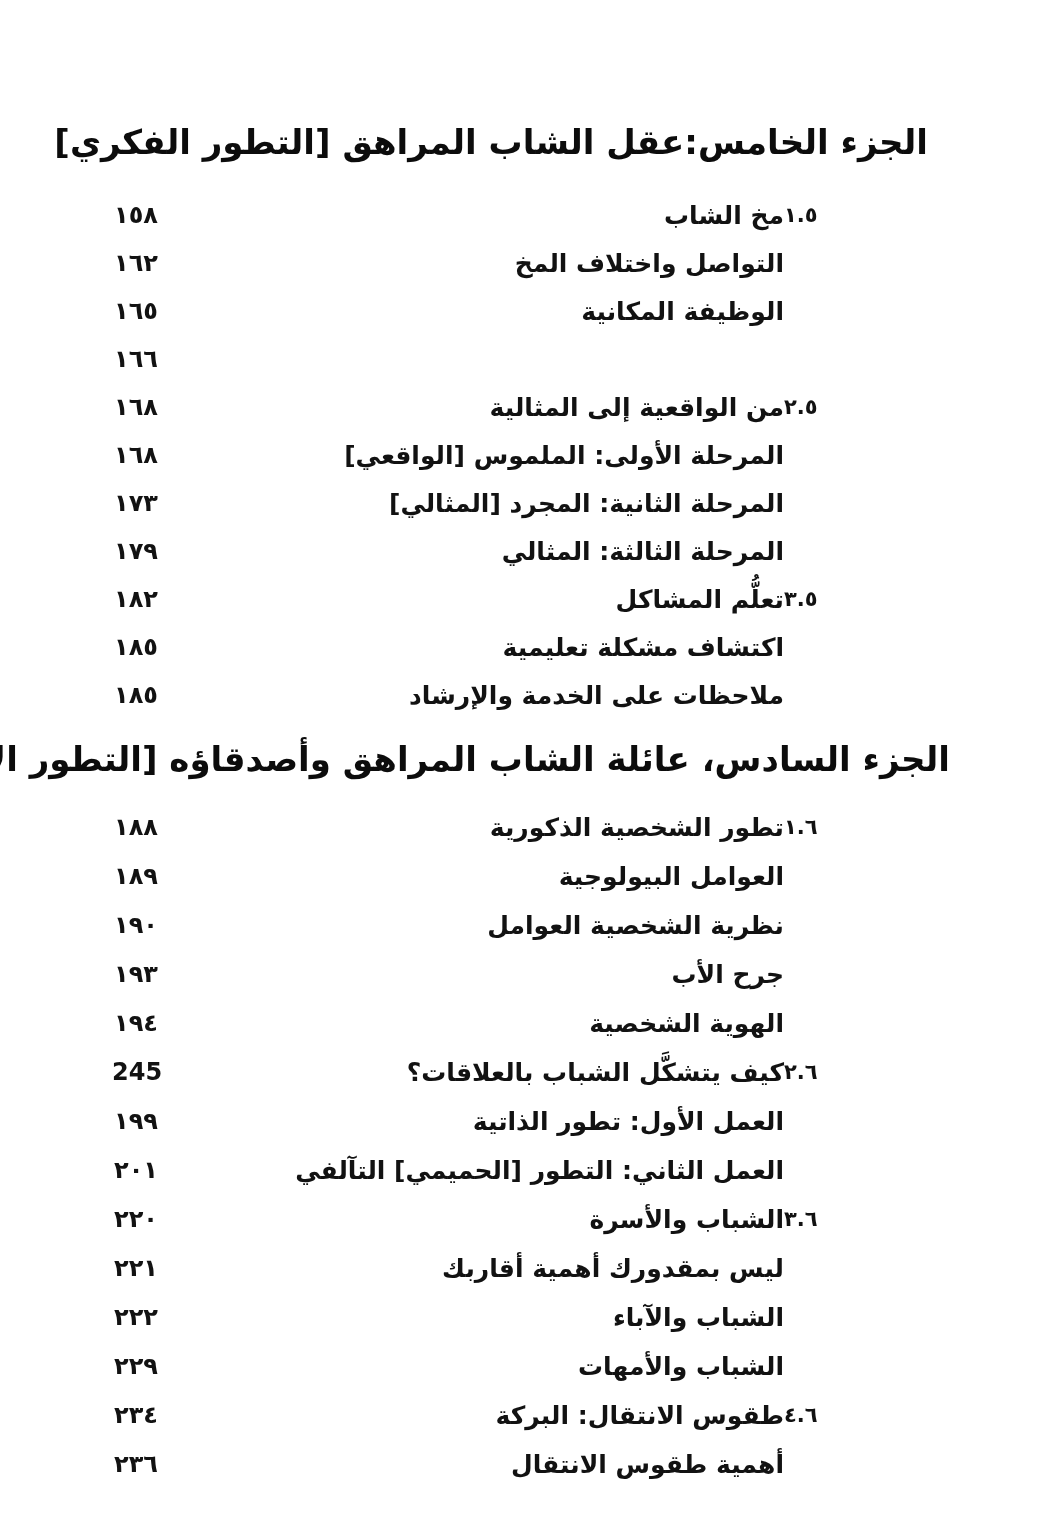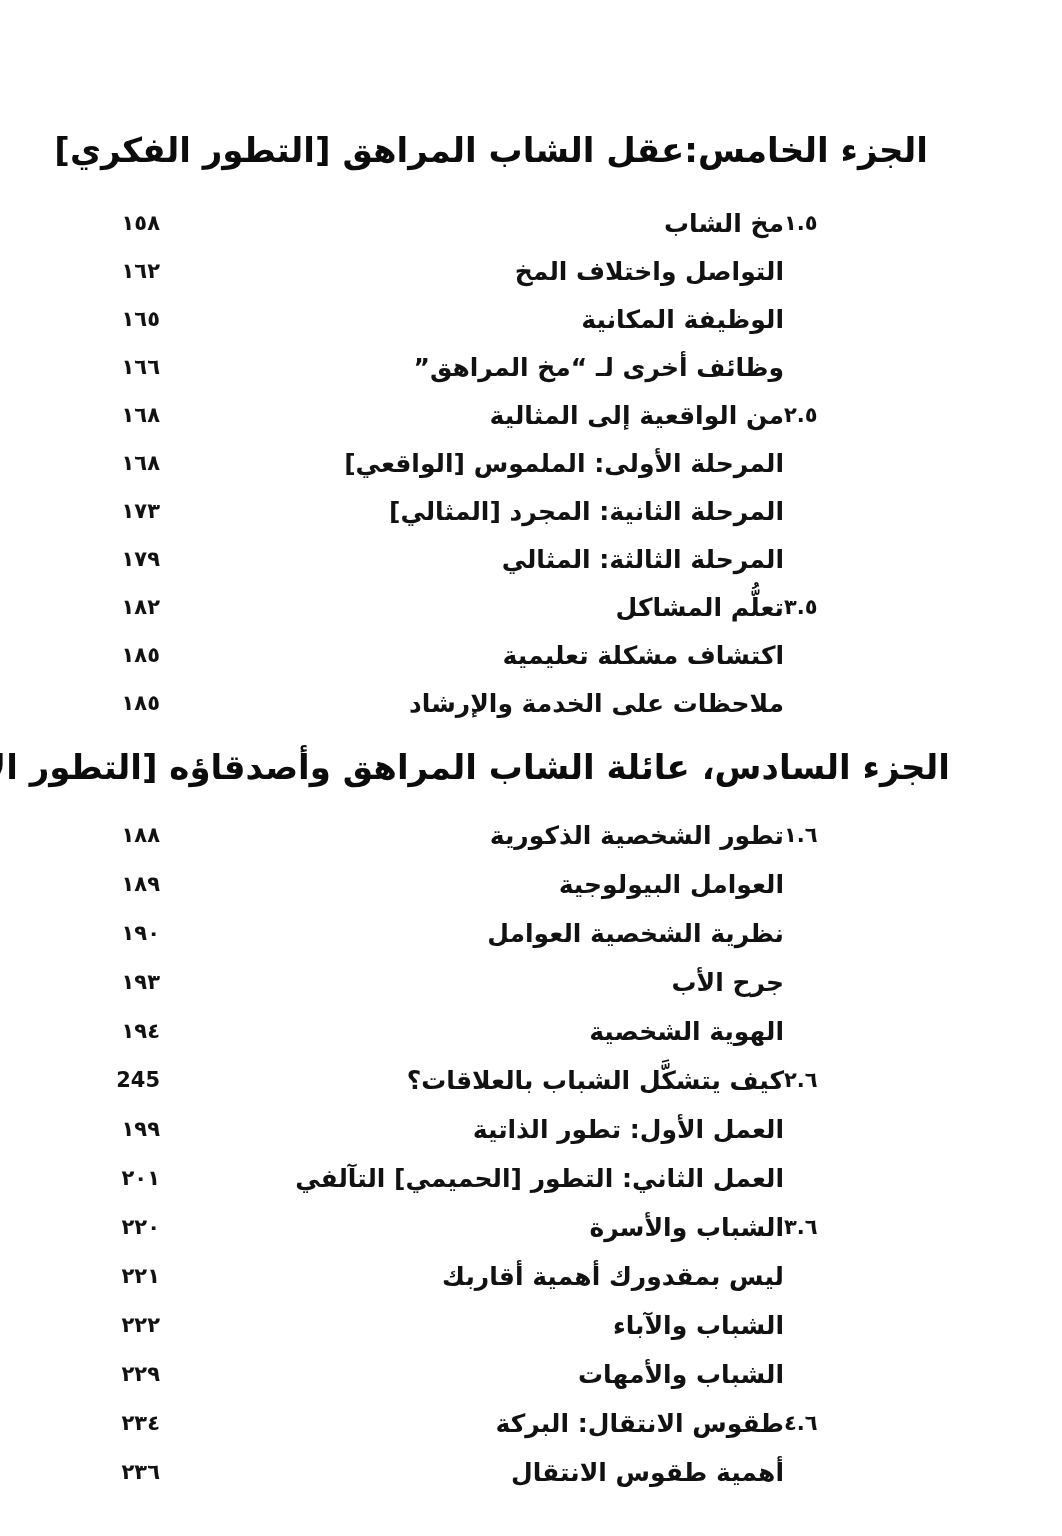--- a/index.html
+++ b/index.html
@@ -23,21 +23,21 @@
     padding: 118px 148px 40px 112px;
     background: #ffffff;
   }
   .heading {
     font-size: 34px;
     line-height: 1.45;
     white-space: nowrap;
     color: #0c0c0c;
     letter-spacing: 0px;
   }
-  .sec-p5 > .heading { margin: 8px -14px 24px 0; }
+  .sec-p5 > .heading { margin: 0 -14px 24px 0; }
   .sec-p6 > .heading { margin: 16px -36px 18px 0; }
   .row {
     display: flex;
     align-items: center;
     height: 48px;
     font-size: 25px;
     white-space: nowrap;
   }
   .sec-p6 .row { height: 49px; }
   .row .num {
@@ -46,22 +46,22 @@
     text-align: left;
     font-size: 21px;
   }
   .row .title {
     flex: 0 0 auto;
   }
   .row .fill { flex: 1 1 auto; }
   .row .pageno {
     flex: 0 0 auto;
     min-width: 48px;
-    text-align: right;
-    font-size: 21px;
+    text-align: center;
+    font-size: 24px;
   }
 </style>
 </head>
 <body>
 
 <div class="page">
 
   <section class="sec-p5">
     <div class="heading">الجزء الخامس:عقل الشاب المراهق [التطور الفكري]</div>
     <div>
@@ -78,21 +78,20 @@
           <span class="pageno">١٦٢</span>
         </div>
         <div class="row sub">
           <span class="num"></span>
           <span class="title">الوظيفة المكانية</span>
           <span class="fill"></span>
           <span class="pageno">١٦٥</span>
         </div>
         <div class="row sub">
           <span class="num"></span>
-          <span class="title">وظائف أخرى لـ “مخ المراهق”</span>
           <span class="fill"></span>
           <span class="pageno">١٦٦</span>
         </div>
         <div class="row main">
           <span class="num">٢.٥</span>
           <span class="title">من الواقعية إلى المثالية</span>
           <span class="fill"></span>
           <span class="pageno">١٦٨</span>
         </div>
         <div class="row sub">

